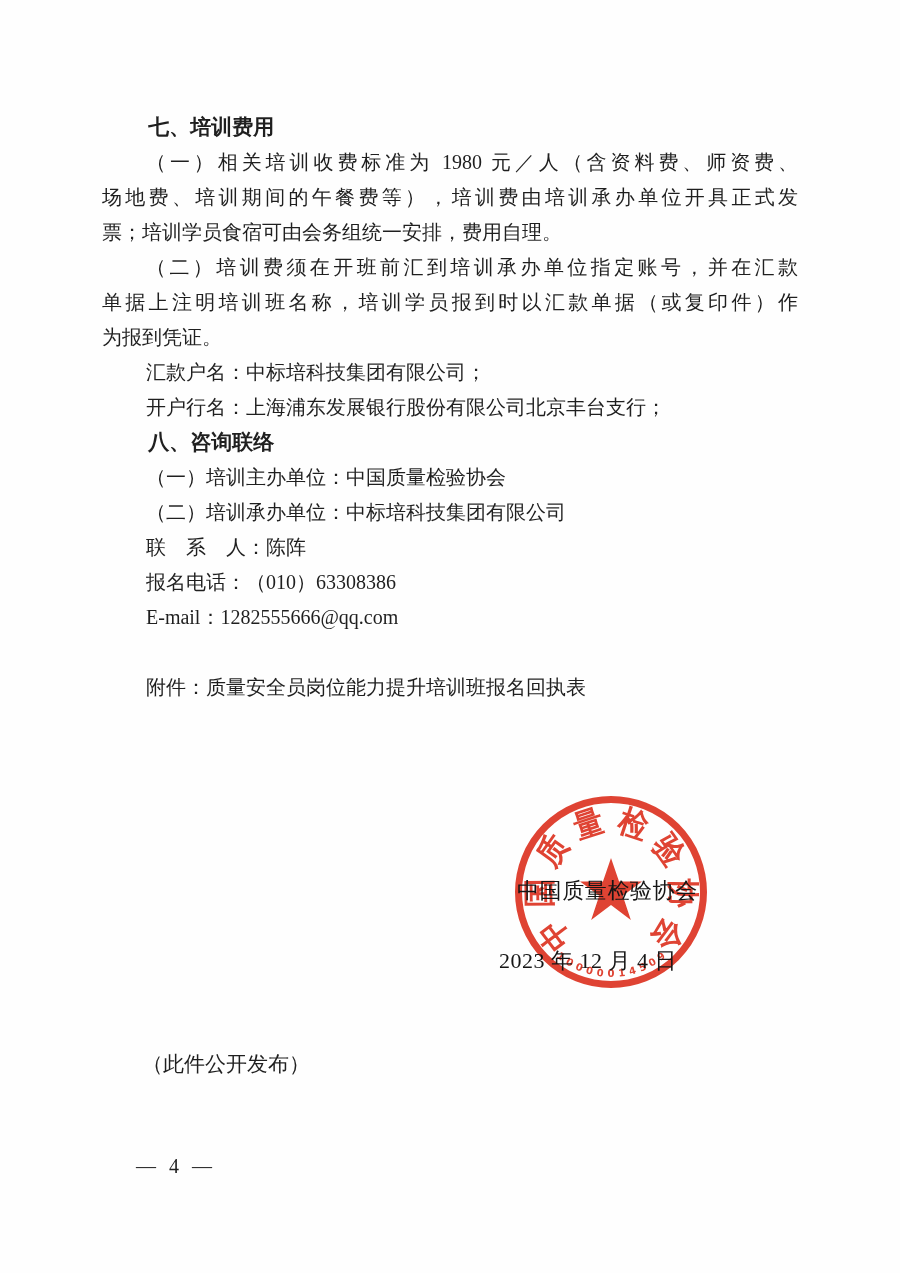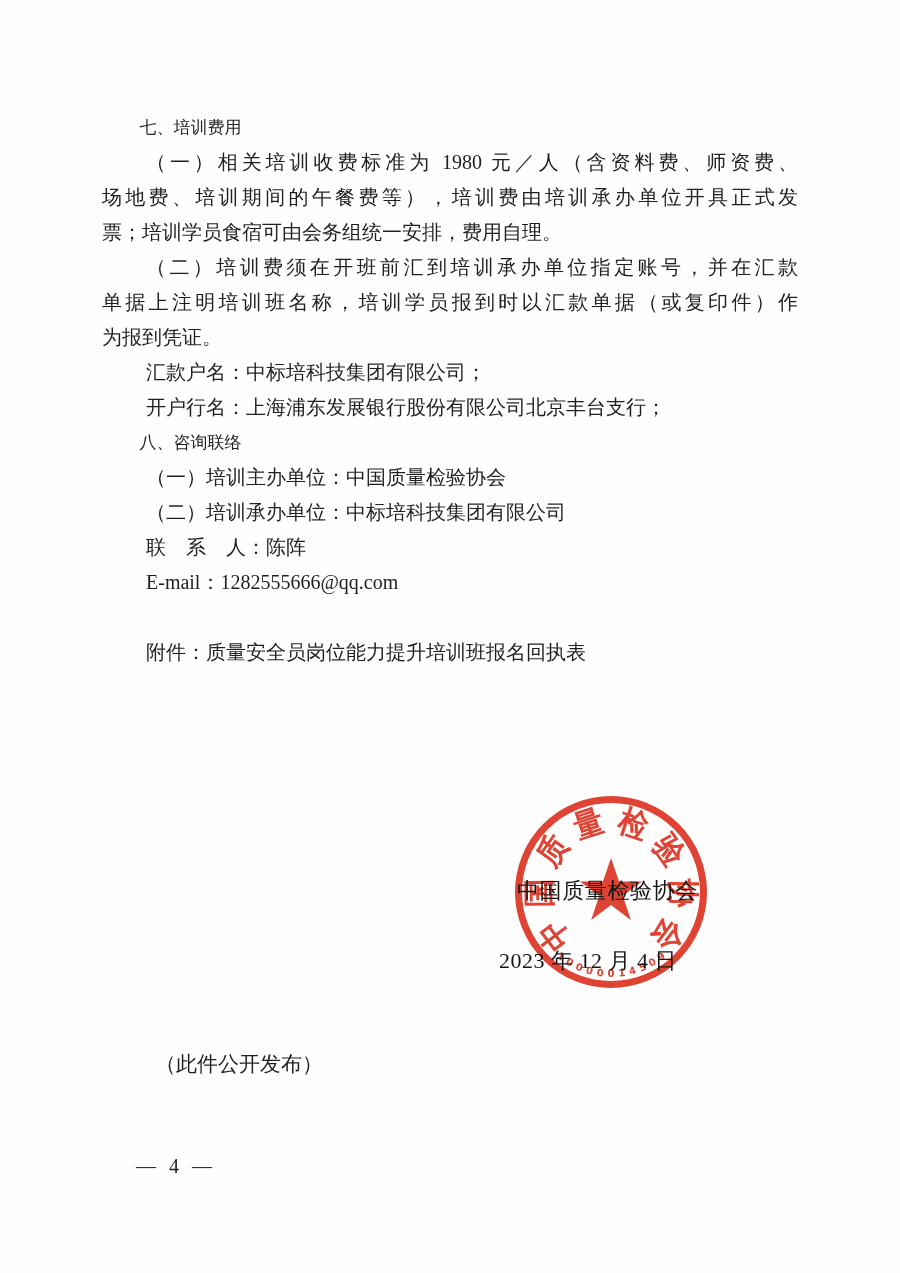--- a/index.html
+++ b/index.html
@@ -3,21 +3,21 @@
 <meta charset="utf-8">
 <style>
   html,body{margin:0;padding:0;background:#ffffff;}
   .page{
     position:relative;width:900px;height:1273px;background:#fefefe;overflow:hidden;
     font-family:"Liberation Serif","DejaVu Serif",serif;color:#1f1f1f;
   }
   .doc-body{position:absolute;left:102px;top:110px;width:696px;}
   .line{min-height:35px;line-height:35px;font-size:20px;white-space:normal;}
   .line.blank{height:35px;}
-  .heading{font-weight:normal;font-size:17px;}
+  .heading{font-weight:bold;font-size:21px;}
   .indent{text-indent:2.2em;}
   .fill{text-align:justify;text-align-last:justify;}
   .seal{position:absolute;left:515px;top:796px;width:192px;height:192px;z-index:1;opacity:0.92;}
   .seal-ring{position:absolute;inset:0;border:7px solid var(--seal,#dd3422);border-radius:50%;}
   .seal-ring-text{position:absolute;inset:0;}
   .seal-ring-text span{
     position:absolute;left:50%;top:50%;width:32px;margin-left:-16px;margin-top:-16px;
     height:32px;line-height:32px;text-align:center;
     font-size:29px;font-weight:bold;color:var(--seal,#dd3422);
     font-family:"Liberation Serif","DejaVu Serif",serif;
@@ -34,21 +34,21 @@
     font-family:"DejaVu Sans","Liberation Sans",sans-serif;
   }
   .sign-name{
     position:absolute;left:517px;top:876px;z-index:2;
     font-size:22px;letter-spacing:0.6px;color:#151515;white-space:nowrap;
   }
   .sign-date{
     position:absolute;left:499px;top:946px;z-index:2;
     font-size:22px;letter-spacing:0.5px;color:#151515;white-space:nowrap;
   }
-  .footnote{position:absolute;left:155px;top:1050px;font-size:21px;color:#1f1f1f;}
+  .footnote{position:absolute;left:142px;top:1050px;font-size:21px;color:#1f1f1f;}
   .page-number{position:absolute;left:136px;top:1155px;font-size:20px;letter-spacing:4px;color:#1f1f1f;}
 </style>
 </head>
 <body>
 
 <div class="page">
 
   <div class="doc-body">
       <div class="line heading indent">七、培训费用</div>
       <div class="line indent fill">（一）相关培训收费标准为 1980 元／人（含资料费、师资费、</div>
@@ -56,20 +56,21 @@
       <div class="line ">票；培训学员食宿可由会务组统一安排，费用自理。</div>
       <div class="line indent fill">（二）培训费须在开班前汇到培训承办单位指定账号，并在汇款</div>
       <div class="line fill">单据上注明培训班名称，培训学员报到时以汇款单据（或复印件）作</div>
       <div class="line ">为报到凭证。</div>
       <div class="line indent">汇款户名：中标培科技集团有限公司；</div>
       <div class="line indent">开户行名：上海浦东发展银行股份有限公司北京丰台支行；</div>
       <div class="line heading indent">八、咨询联络</div>
       <div class="line indent">（一）培训主办单位：中国质量检验协会</div>
       <div class="line indent">（二）培训承办单位：中标培科技集团有限公司</div>
       <div class="line indent">联　系　人：陈阵</div>
+      <div class="line indent">报名电话：（010）63308386</div>
       <div class="line indent">E-mail：1282555666@qq.com</div>
       <div class="line blank"></div>
       <div class="line indent">附件：质量安全员岗位能力提升培训班报名回执表</div>
     </div>
 
   <div class="seal">
     <div class="seal-ring"></div>
     <div class="seal-ring-text">
         <span style="transform: rotate(-127deg) translateY(-72px) scaleY(1.12);">中</span>
         <span style="transform: rotate(-90.7143deg) translateY(-72px) scaleY(1.12);">国</span>

